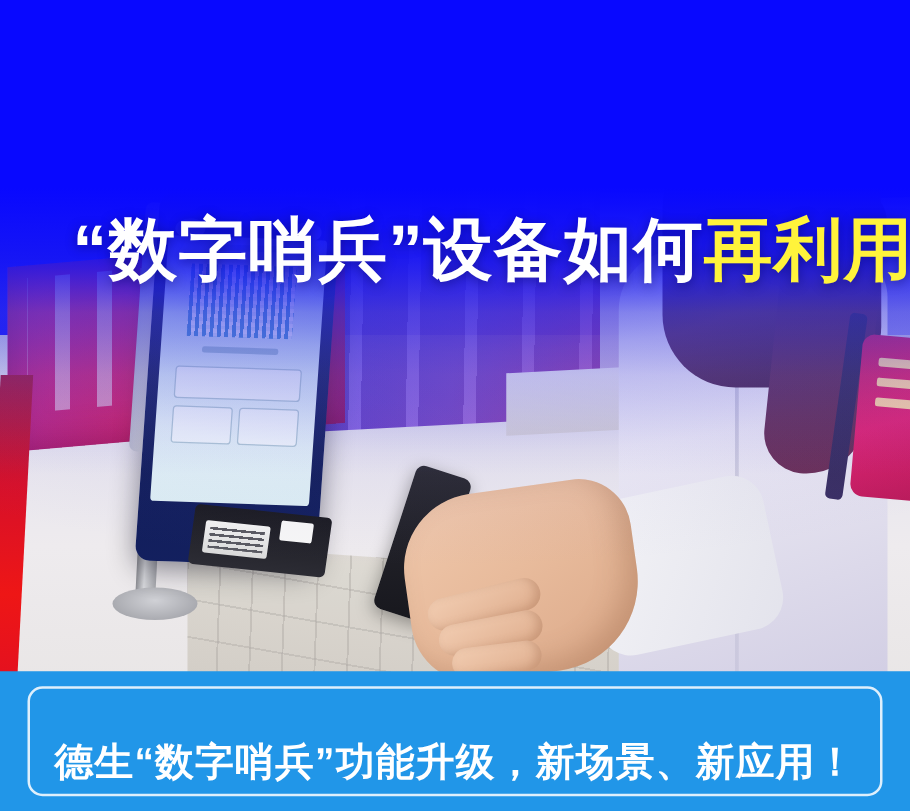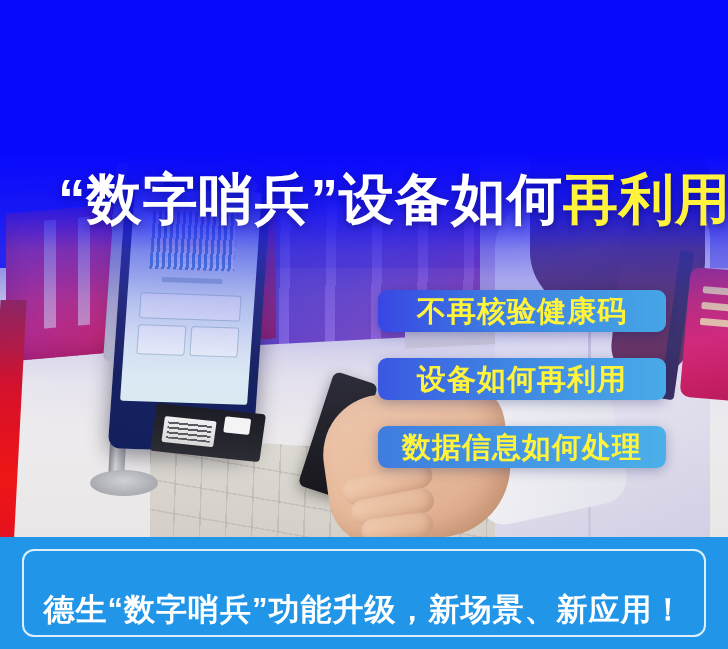--- a/index.html
+++ b/index.html
@@ -356,31 +356,20 @@
 
     </div>
   </div>
 
   <div class="tint"></div>
   <div class="tint2"></div>
 
 
   <div class="subline"><span class="q">“数字哨兵”设备如何</span><span class="hl">再利用</span><span class="q">？</span></div>
 
-  <div class="pills">
-    <div class="pill p1">
-      <span>不再核验健康码</span>
-    </div>
-    <div class="pill p2">
-      <span>设备如何再利用</span>
-    </div>
-    <div class="pill p3">
-      <span>数据信息如何处理</span>
-    </div>
-  </div>
 
   <div class="banner">
     <div class="banner-inner">
       <span>德生“数字哨兵”功能升级，新场景、新应用！</span>
     </div>
   </div>
 
 </div>
 
 </body></html>

